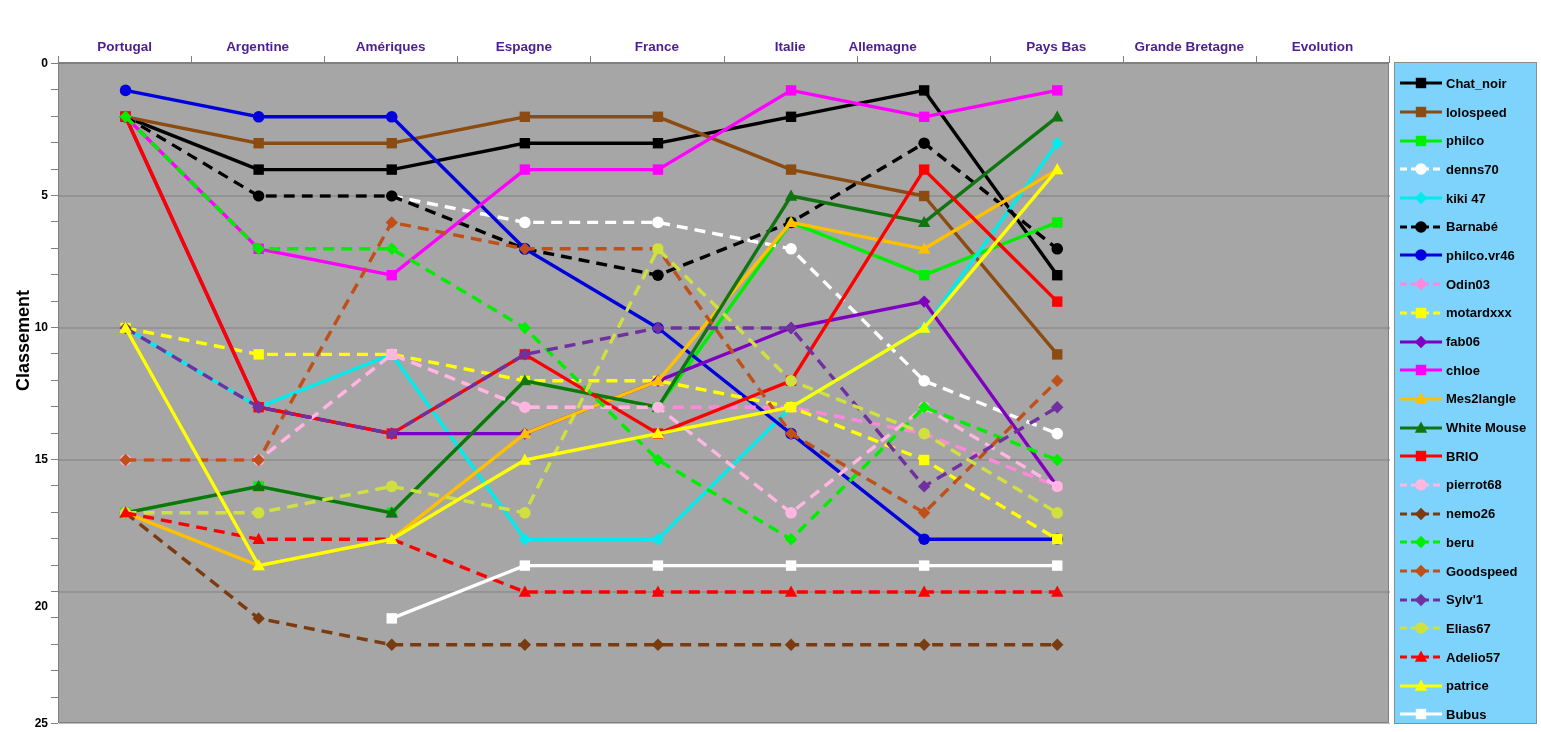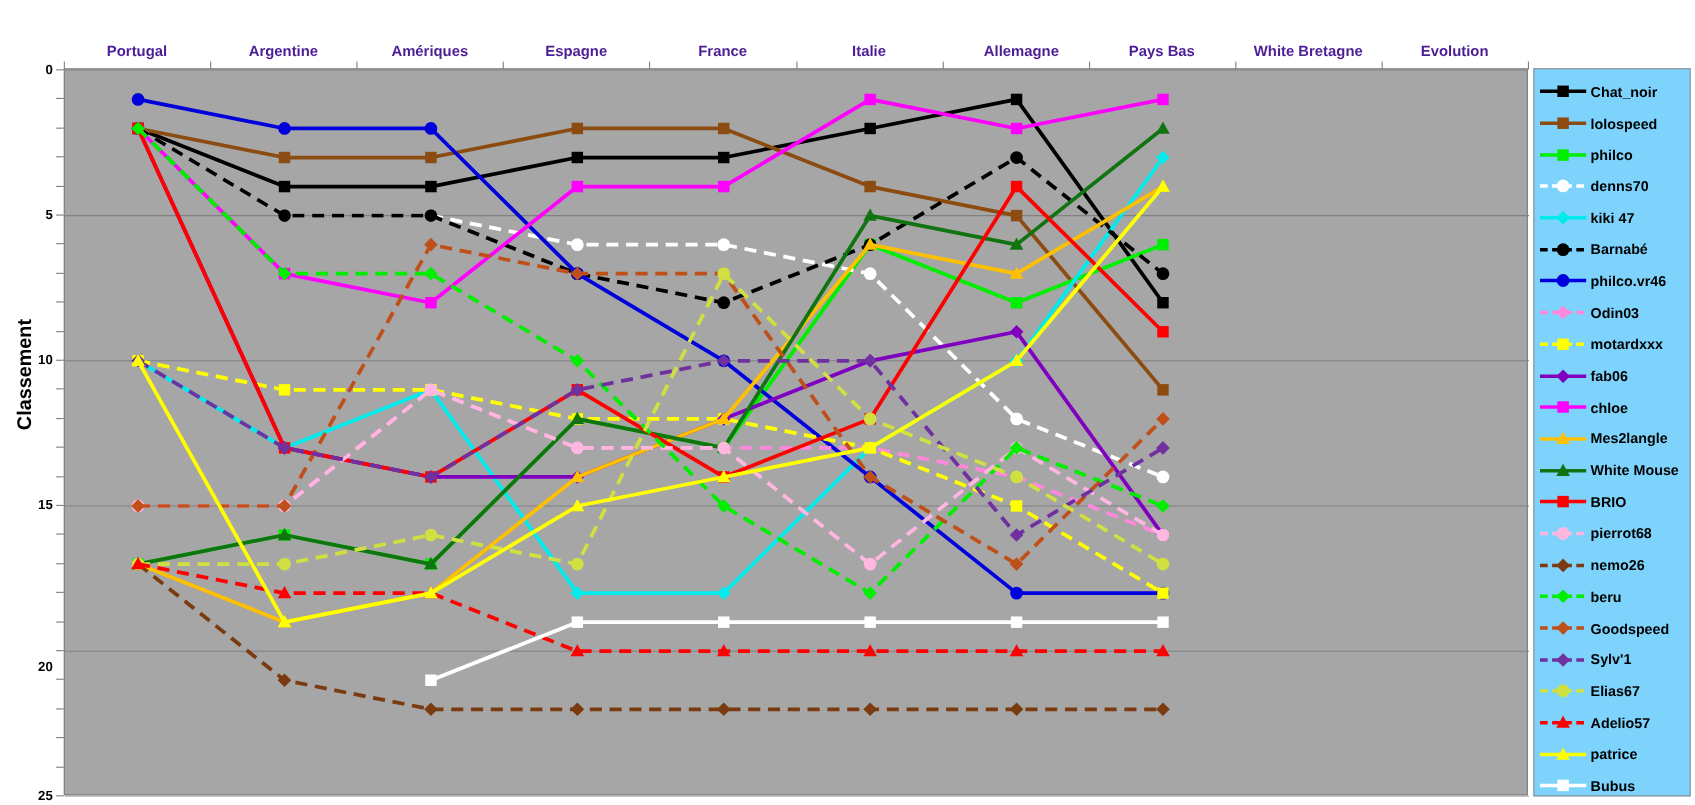--- a/index.html
+++ b/index.html
@@ -79,23 +79,23 @@
 
   <div id="x-axis-line"></div>
 
   <div id="x-labels">
       <div class="x-label" style="left: 58px; width: 133.1px;">Portugal</div>
       <div class="x-label" style="left: 191.1px; width: 133.1px;">Argentine</div>
       <div class="x-label" style="left: 324.2px; width: 133.1px;">Amériques</div>
       <div class="x-label" style="left: 457.3px; width: 133.1px;">Espagne</div>
       <div class="x-label" style="left: 590.4px; width: 133.1px;">France</div>
       <div class="x-label" style="left: 723.5px; width: 133.1px;">Italie</div>
-      <div class="x-label" style="left: 862px; width: 133.1px;">Allemagne</div>
+      <div class="x-label" style="left: 816px; width: 133.1px;">Allemagne</div>
       <div class="x-label" style="left: 989.7px; width: 133.1px;">Pays Bas</div>
-      <div class="x-label" style="left: 1122.8px; width: 133.1px;">White Bretagne</div>
+      <div class="x-label" style="left: 1122.8px; width: 133.1px;">Grande Bretagne</div>
       <div class="x-label" style="left: 1255.9px; width: 133.1px;">Evolution</div>
     </div>
   <div id="y-labels">
       <div class="y-label" style="top: 56px;">0</div>
       <div class="y-label" style="top: 188px;">5</div>
       <div class="y-label" style="top: 320px;">10</div>
       <div class="y-label" style="top: 452px;">15</div>
       <div class="y-label" style="top: 599px;">20</div>
       <div class="y-label" style="top: 716px;">25</div>
     </div>

